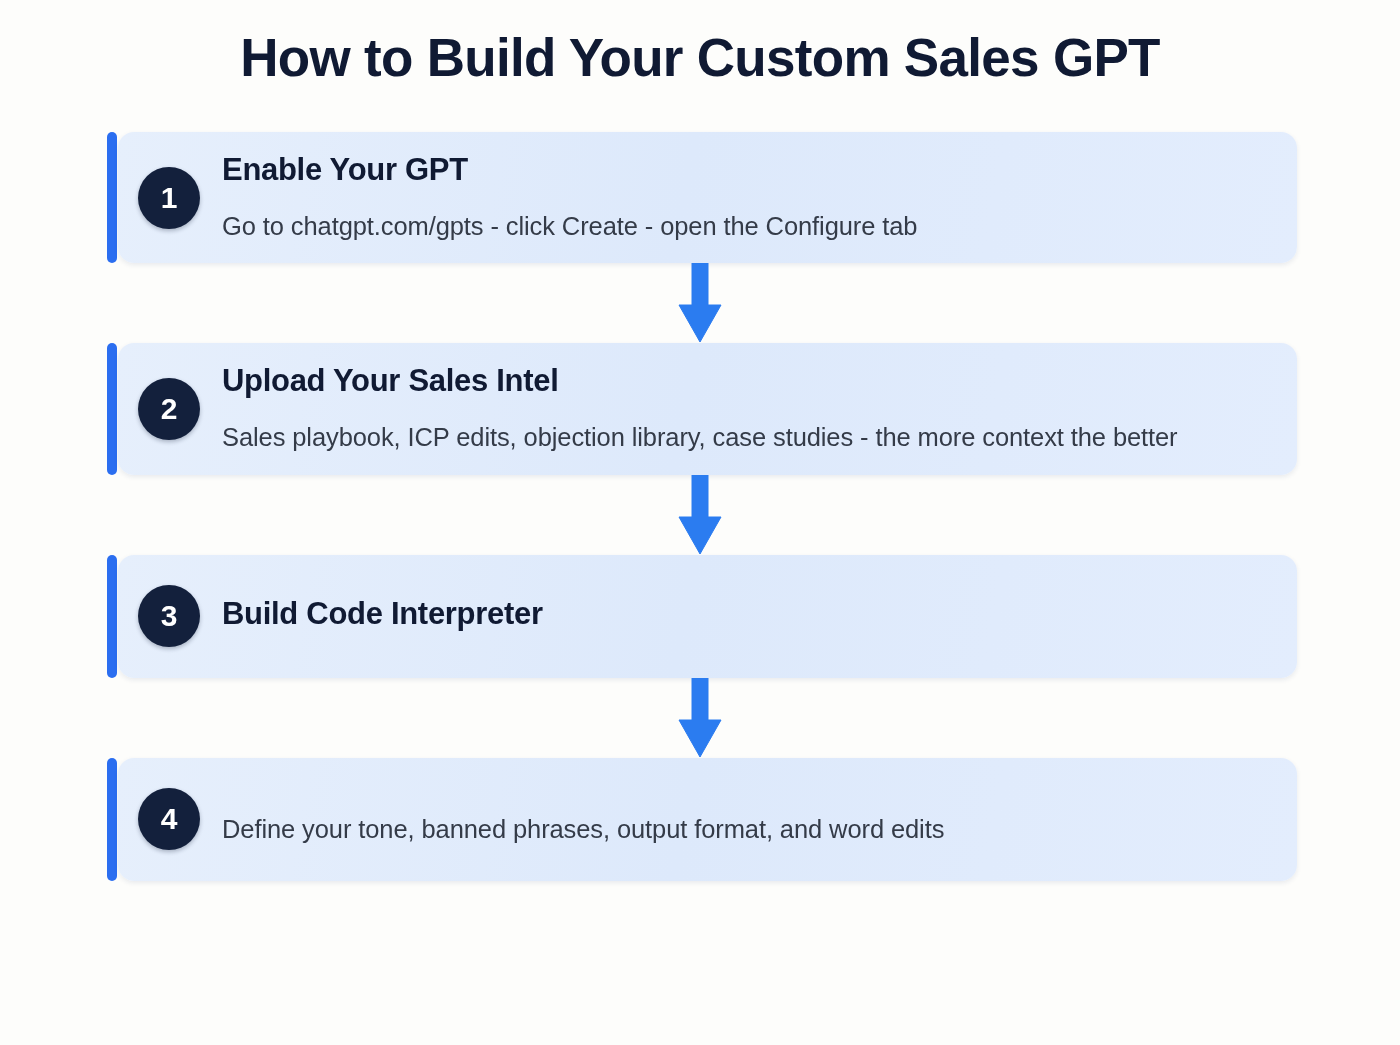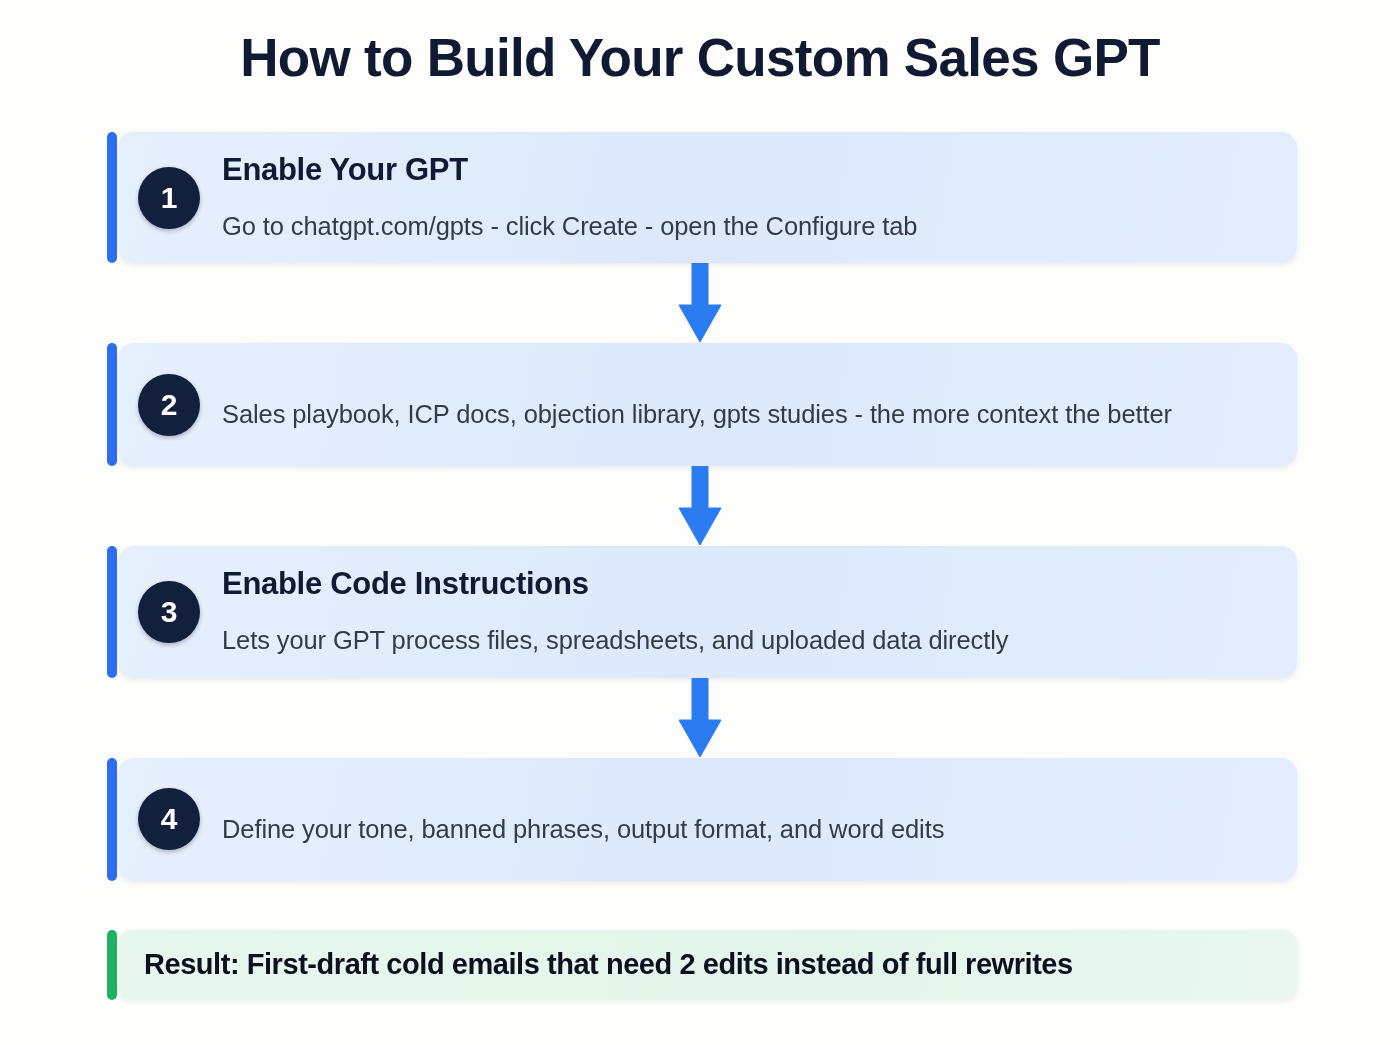--- a/index.html
+++ b/index.html
@@ -189,40 +189,40 @@
         <polygon points="14,0 30,0 30,42 43,42 22,79 1,42 14,42" fill="#2b7cf0" stroke="#2b7cf0" stroke-width="1" stroke-linejoin="round"></polygon>
       </svg>
     </div>
 
     <div class="step-row">
       <div class="step-card-wrap">
         <div class="accent-bar"></div>
         <div class="step-card">
           <div class="step-badge">2</div>
           <div class="step-text">
-            <div class="step-desc">Sales playbook, ICP docs, objection library, gpts studies - the more context the better</div>
+            <div class="step-title">Upload Your Sales Intel</div>
+            <div class="step-desc">Sales playbook, ICP edits, objection library, case studies - the more context the better</div>
           </div>
         </div>
       </div>
     </div>
 
     <div class="arrow">
       <svg width="44" height="80" viewBox="0 0 44 80">
         <polygon points="14,0 30,0 30,42 43,42 22,79 1,42 14,42" fill="#2b7cf0" stroke="#2b7cf0" stroke-width="1" stroke-linejoin="round"></polygon>
       </svg>
     </div>
 
     <div class="step-row">
       <div class="step-card-wrap">
         <div class="accent-bar"></div>
         <div class="step-card">
           <div class="step-badge">3</div>
           <div class="step-text">
-            <div class="step-title">Enable Code Instructions</div>
-            <div class="step-desc">Lets your GPT process files, spreadsheets, and uploaded data directly</div>
+            <div class="step-title">Build Code Interpreter</div>
           </div>
         </div>
       </div>
     </div>
 
     <div class="arrow">
       <svg width="44" height="80" viewBox="0 0 44 80">
         <polygon points="14,0 30,0 30,42 43,42 22,79 1,42 14,42" fill="#2b7cf0" stroke="#2b7cf0" stroke-width="1" stroke-linejoin="round"></polygon>
       </svg>
     </div>
@@ -234,20 +234,14 @@
           <div class="step-badge">4</div>
           <div class="step-text">
             <div class="step-desc">Define your tone, banned phrases, output format, and word edits</div>
           </div>
         </div>
       </div>
     </div>
 
   </div>
 
-  <div class="result-wrap">
-    <div class="result-accent"></div>
-    <div class="result-card">
-      <div class="result-text">Result: First-draft cold emails that need 2 edits instead of full rewrites</div>
-    </div>
-  </div>
 
 </div>
 
 </body></html>

